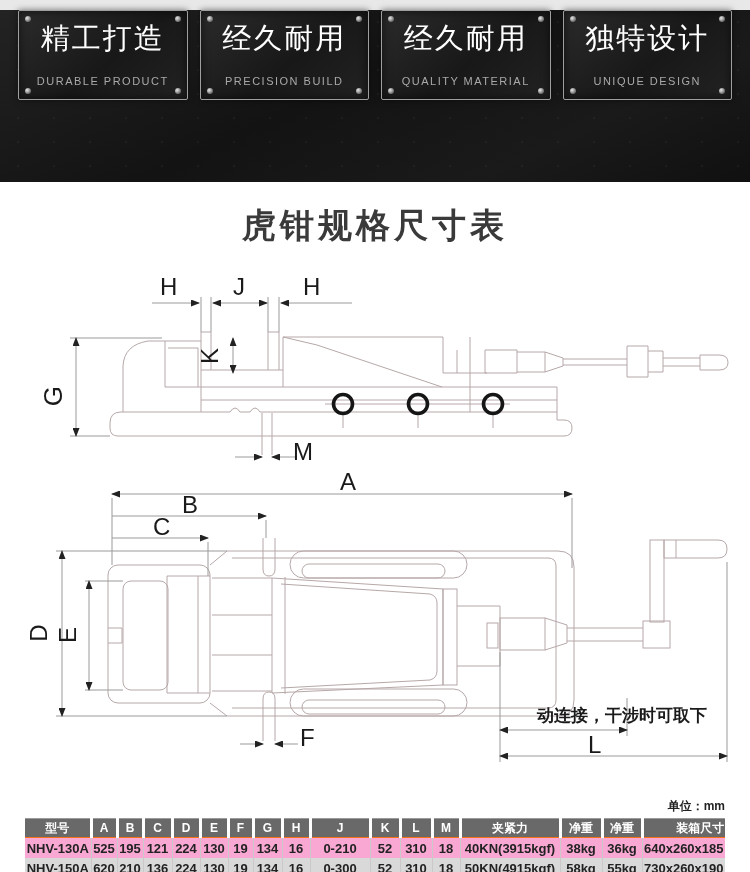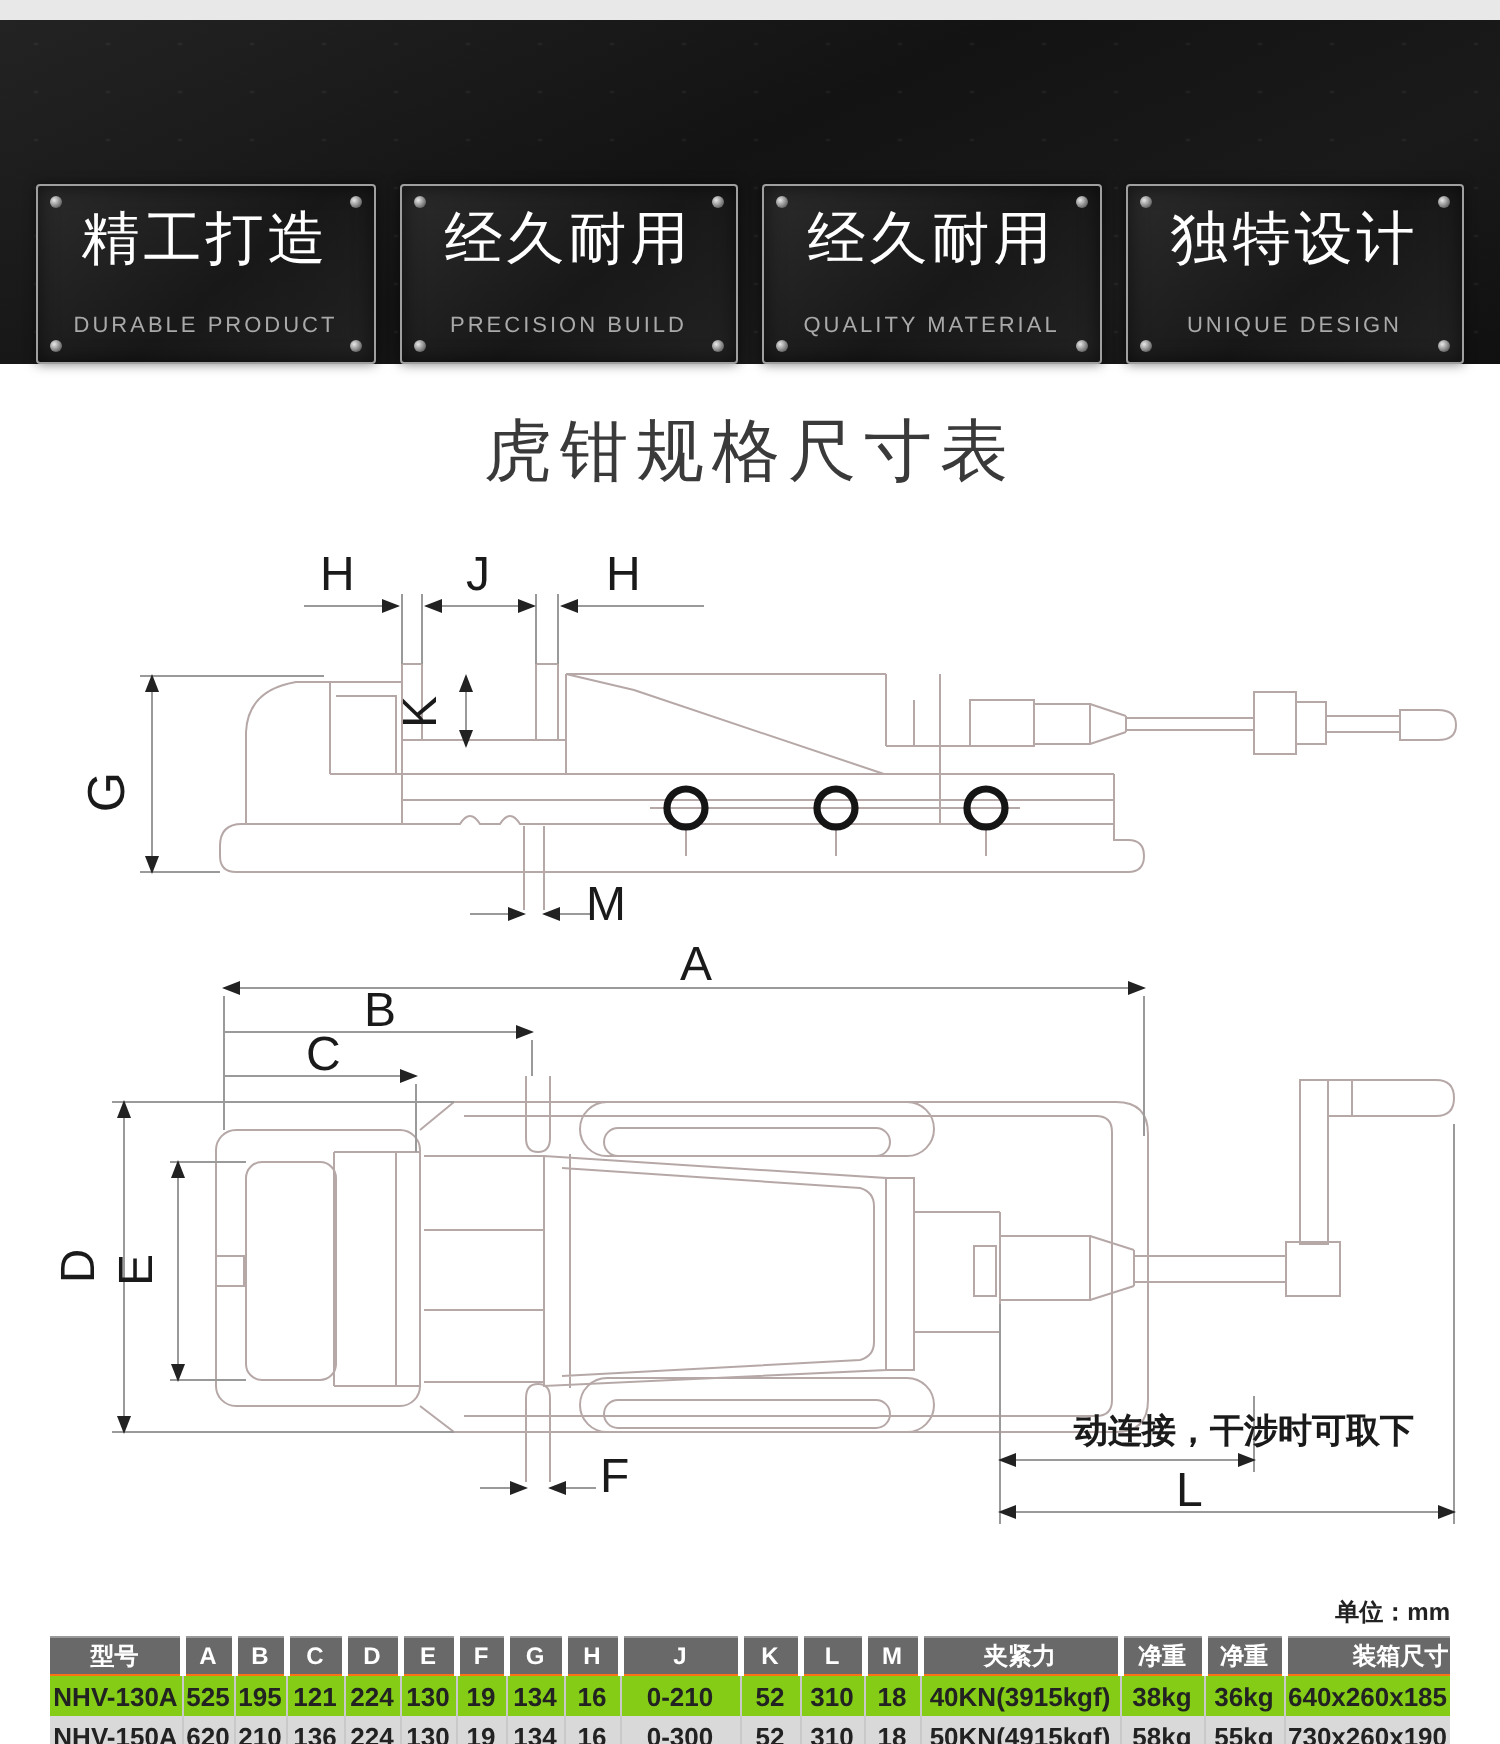--- a/index.html
+++ b/index.html
@@ -6,56 +6,56 @@
   body{font-family:"Liberation Sans", sans-serif; width:750px;}
   .page{width:750px;height:872px;position:relative;background:#fff;overflow:hidden;}
 
   
   .top-strip{height:10px;background:#e8e8e8;}
 
   
   .hero{height:172px;background:
     radial-gradient(rgba(255,255,255,0.045) 1px, transparent 1.4px) 0 0/36px 24px,
     linear-gradient(155deg,#232323 0%,#131313 45%,#1a1a1a 75%,#101010 100%);
-    display:flex;align-items:flex-end;gap:12px;padding:0 18px;box-sizing:border-box;}
+    display:flex;align-items:flex-start;gap:12px;padding:0 18px;box-sizing:border-box;}
   .badge{flex:1;height:88px;position:relative;border:1px solid #9f9f9f;border-radius:2px;
     background:linear-gradient(140deg,#2b2b2b 0%,#181818 55%,#222 100%);
     box-shadow:inset 0 0 10px rgba(0,0,0,.6), 0 0 6px rgba(0,0,0,.5);
     display:flex;flex-direction:column;align-items:center;justify-content:center;}
   .badge .cn{color:#fff;font-size:29px;letter-spacing:2px;line-height:1.1;white-space:nowrap;}
   .badge .en{color:#a9a9a9;font-size:11px;letter-spacing:1.5px;margin-top:20px;white-space:nowrap;}
   .screw{position:absolute;width:6px;height:6px;border-radius:50%;
     background:radial-gradient(circle at 35% 35%, #e8e8e8, #6b6b6b 70%, #333);}
   .screw.tl{top:5px;left:6px}.screw.tr{top:5px;right:6px}
   .screw.bl{bottom:5px;left:6px}.screw.br{bottom:5px;right:6px}
 
   
   .title-row{height:88px;display:flex;align-items:center;justify-content:center;}
-  .page-title{font-size:34px;font-weight:400;color:#3a3a3a;letter-spacing:4px;}
+  .page-title{font-size:34px;font-weight:700;color:#3a3a3a;letter-spacing:4px;}
 
   
   svg{display:block;}
   .part{fill:none;stroke:#b7a8a8;stroke-width:1;}
   .part2{fill:none;stroke:#b7a8a8;stroke-width:1;}
   .dim{fill:none;stroke:#9a9a9a;stroke-width:1;}
   .bold-o{fill:none;stroke:#151515;stroke-width:3.6;}
   .lbl{fill:#1a1a1a;font-family:"Liberation Sans",sans-serif;font-size:24px;}
   .lbl-cn{fill:#1a1a1a;font-family:"Liberation Sans",sans-serif;font-size:17px;font-weight:bold;}
 
   
   .table-wrap{padding:2px 25px 0 25px;}
   .unit-note{text-align:right;font-size:12px;font-weight:bold;color:#222;margin:0 0 3px 0;}
   table{border-collapse:collapse;width:700px;table-layout:fixed;border-top:1px solid #9a9a9a;border-bottom:1px solid #c9c9c9;}
   th{background:#696969;color:#fff;font-size:12px;font-weight:bold;height:18px;
      border-right:3px solid #fff;border-bottom:1px solid #f97316;padding:0;text-align:center;}
   th:last-child{border-right:none;padding-left:32px;}
   td{font-size:13px;font-weight:bold;color:#222;height:20px;text-align:center;
      border-right:1px solid #c9c9c9;padding:0;white-space:nowrap;}
   td:last-child{border-right:none;}
-  tr.r0 td{background:#84cc16;}
+  tr.r0 td{background:#f9a8d4;}
   tr.r1 td{background:#d9d9d9;}
 </style>
 </head>
 <body>
 
 <div class="page">
 
   <div class="top-strip"></div>
 
   <div class="hero">

